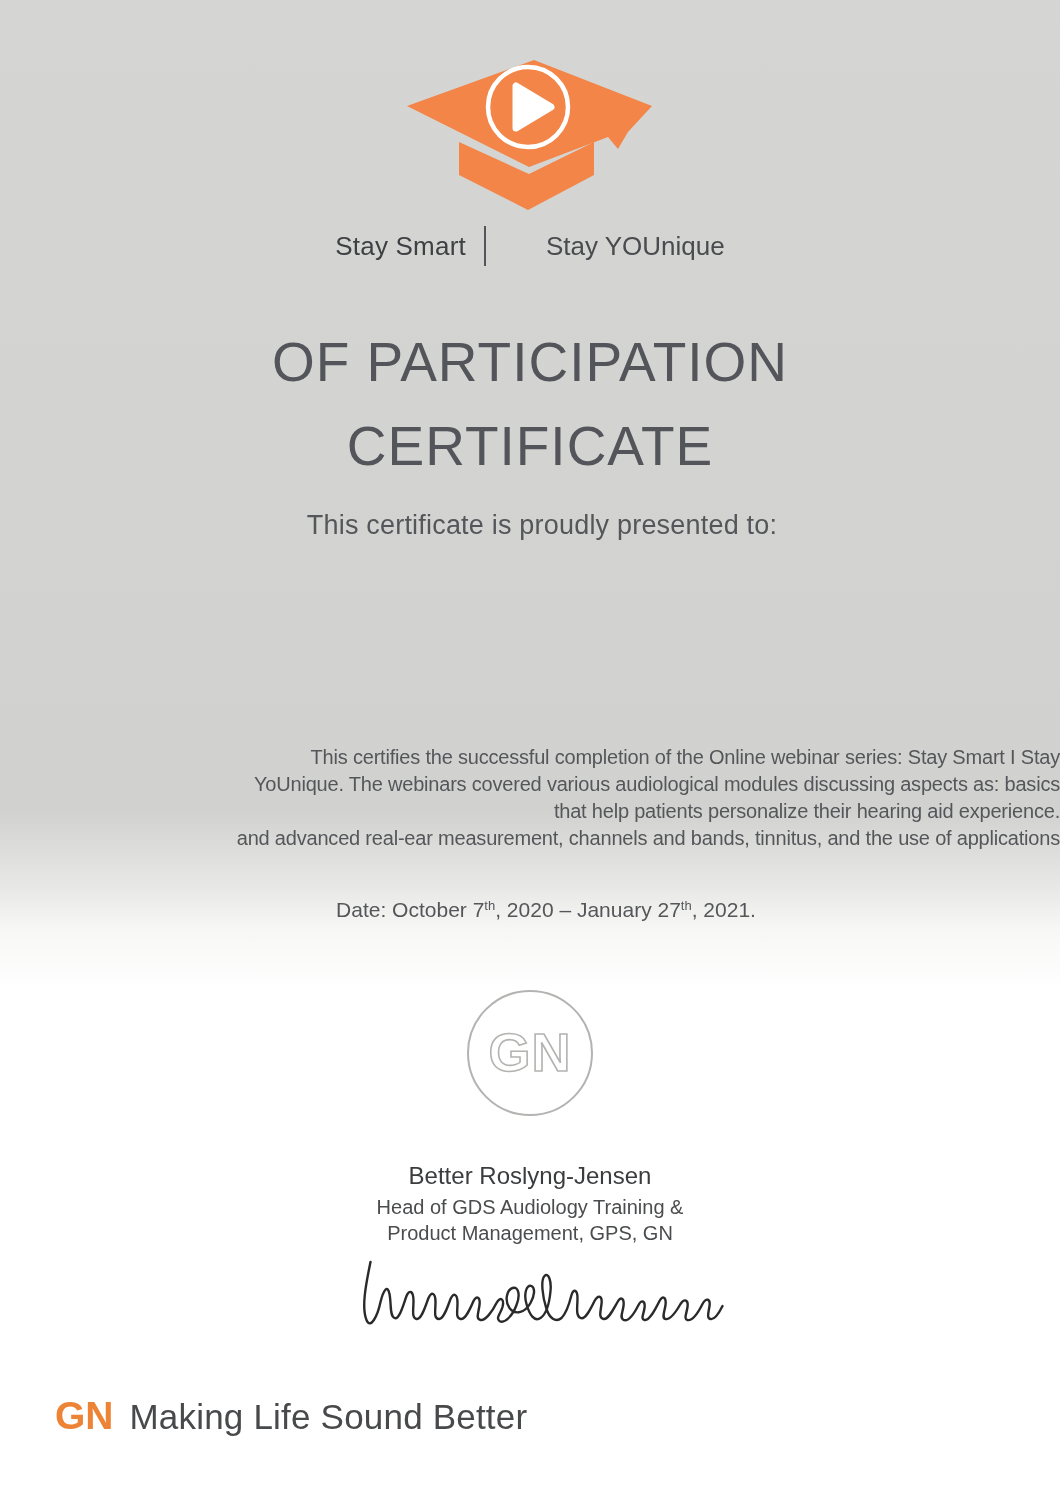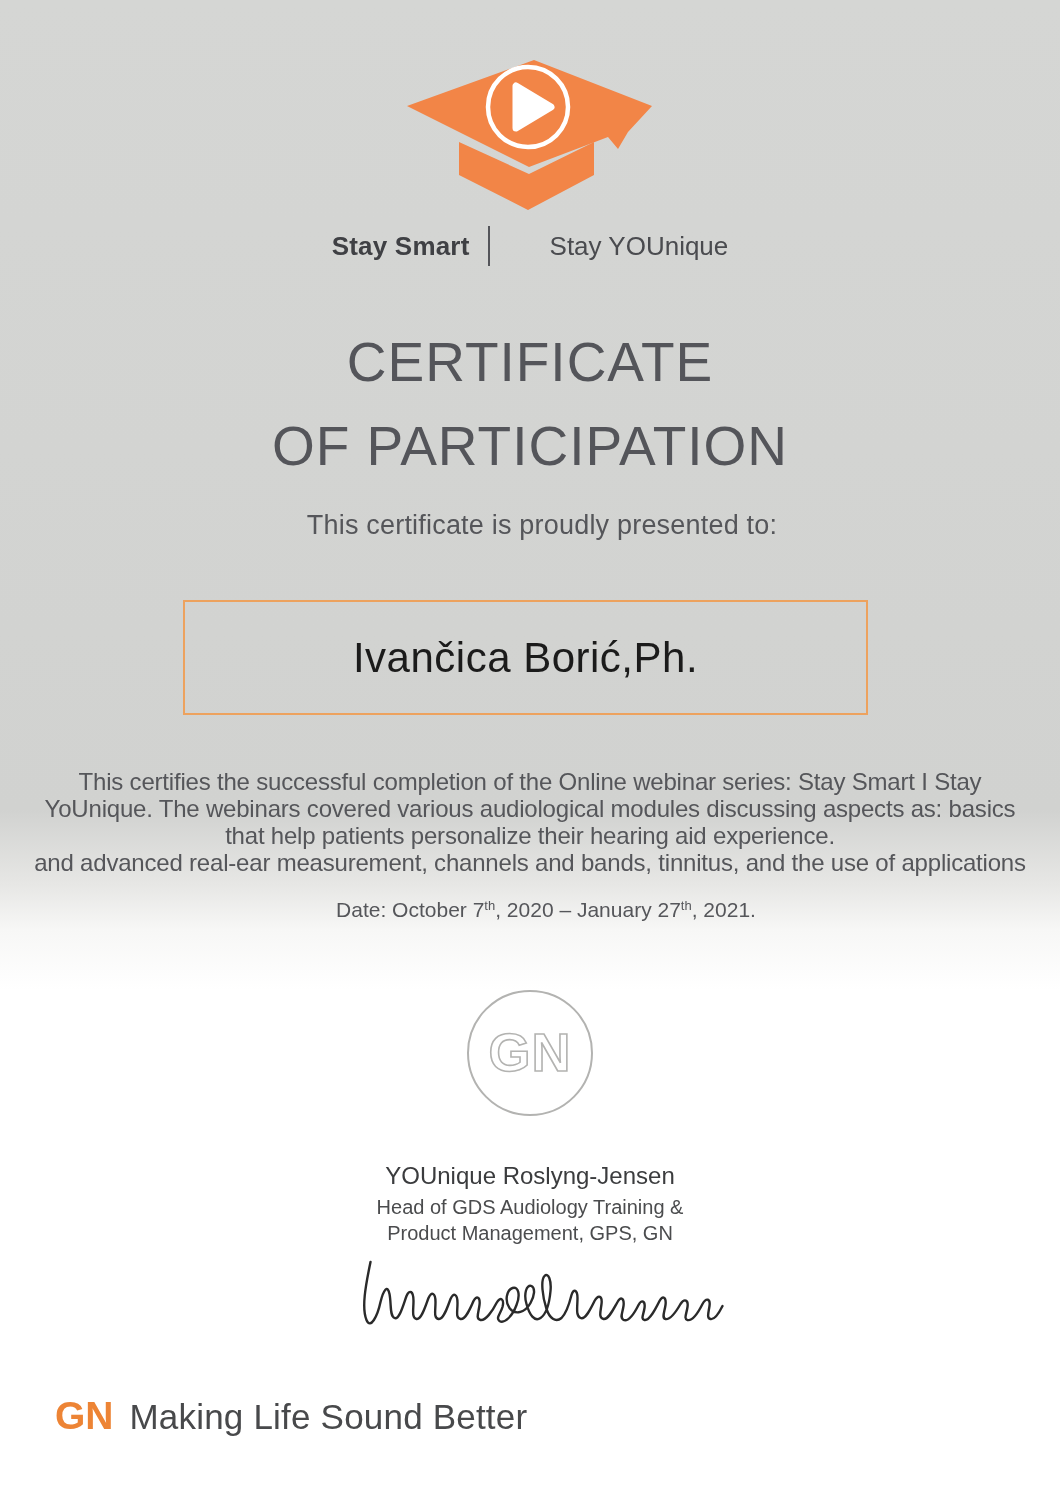--- a/index.html
+++ b/index.html
@@ -29,21 +29,21 @@
   .orange-fill { fill: var(--brand-orange, #f28547); }
 
   
   .brandline {
     left: 0; top: 228px; width: 100%;
     text-align: center;
     color: var(--body-text, #55565a);
     font-size: 26px;
     white-space: nowrap;
   }
-  .brand-bold { font-weight: 700; color: #3f4044; letter-spacing: 0.2px; }
+  .brand-bold { font-weight: 400; color: #3f4044; letter-spacing: 0.2px; }
   .brand-sep {
     display: inline-block;
     vertical-align: middle;
     width: 2px; height: 40px;
     margin: 0 16px 0 18px;
     background: #54555a;
     position: relative; top: -2px;
     overflow: hidden;
     color: transparent;
     font-size: 1px;
@@ -83,24 +83,24 @@
     justify-content: center;
   }
   .name-text {
     font-size: 42px;
     color: var(--name-text, #1b1b1b);
     letter-spacing: 0.5px;
   }
 
   
   .body-text {
-    left: 0; top: 768px; width: 100%;
-    text-align: center;
-    color: var(--body-text, #55565a);
-    font-size: 24px;
+    left: 0; top: 744px; width: 100%;
+    text-align: right;
+    color: var(--body-text, #55565a);
+    font-size: 20px;
     letter-spacing: -0.2px;
     line-height: 27px;
   }
   .body-text .line { white-space: nowrap; }
 
   
   .date-line {
     left: 16px; top: 894px; width: 100%;
     text-align: center;
     color: var(--body-text, #55565a);
@@ -183,47 +183,44 @@
     <polygon class="orange-fill" points="58,88 128,120 193,88 193,121 127,156 58,121"></polygon>
     <circle cx="127" cy="53" r="40" fill="none" stroke="#ffffff" stroke-width="4.5"></circle>
     <path d="M115,32 L115,74 L150,53 Z" fill="#ffffff" stroke="#ffffff" stroke-width="7" stroke-linejoin="round"></path>
   </svg>
 
   <div class="abs brandline">
     <span class="brand-bold">Stay Smart</span><span class="brand-sep">|</span><span class="brand-reg">Stay YOUnique</span>
   </div>
 
   <div class="abs title-block">
+    <div>OF PARTICIPATION</div>
     <div>CERTIFICATE</div>
-    <div>OF PARTICIPATION</div>
   </div>
 
   <div class="abs presented">This certificate is proudly presented to:</div>
 
-  <div class="abs name-box">
-    <span class="name-text">Ivančica Borić,Ph.</span>
-  </div>
 
   <div class="abs body-text">
     <div class="line">This certifies the successful completion of the Online webinar series: Stay Smart I Stay</div>
     <div class="line">YoUnique. The webinars covered various audiological modules discussing aspects as: basics</div>
     <div class="line">that help patients personalize their hearing aid experience.</div>
     <div class="line">and advanced real-ear measurement, channels and bands, tinnitus, and the use of applications</div>
   </div>
 
   <div class="abs date-line">
     <span>Date: October 7</span><span class="sup">th</span><span>, 2020 – January 27</span><span class="sup">th</span><span>, 2021.</span>
   </div>
 
   <svg class="abs watermark" viewBox="0 0 136 136" aria-hidden="true">
     <circle cx="68" cy="68" r="62"></circle>
     <text x="68" y="86" text-anchor="middle">GN</text>
   </svg>
 
-  <div class="abs signer-name">YOUnique Roslyng-Jensen</div>
+  <div class="abs signer-name">Better Roslyng-Jensen</div>
   <div class="abs signer-title">
     <div>Head of GDS Audiology Training &amp;</div>
     <div>Product Management, GPS, GN</div>
   </div>
 
   <svg class="abs signature" viewBox="0 0 390 95" aria-hidden="true">
     <path d="M16,10 C11,34 7,56 12,68 C16,78 23,64 26,50 C29,38 33,32 35,42 C37,52 35,64 40,66
              C45,68 49,52 52,44 C55,37 59,39 59,49 C59,58 57,66 62,67 C67,68 71,54 74,46
              C77,39 81,41 81,50 C81,59 79,66 84,67 C89,68 93,55 96,47 C99,40 103,42 103,51
              C103,60 101,66 106,67 C111,68 116,56 119,49 C122,43 126,45 125,53 C124,61 121,67 126,68

